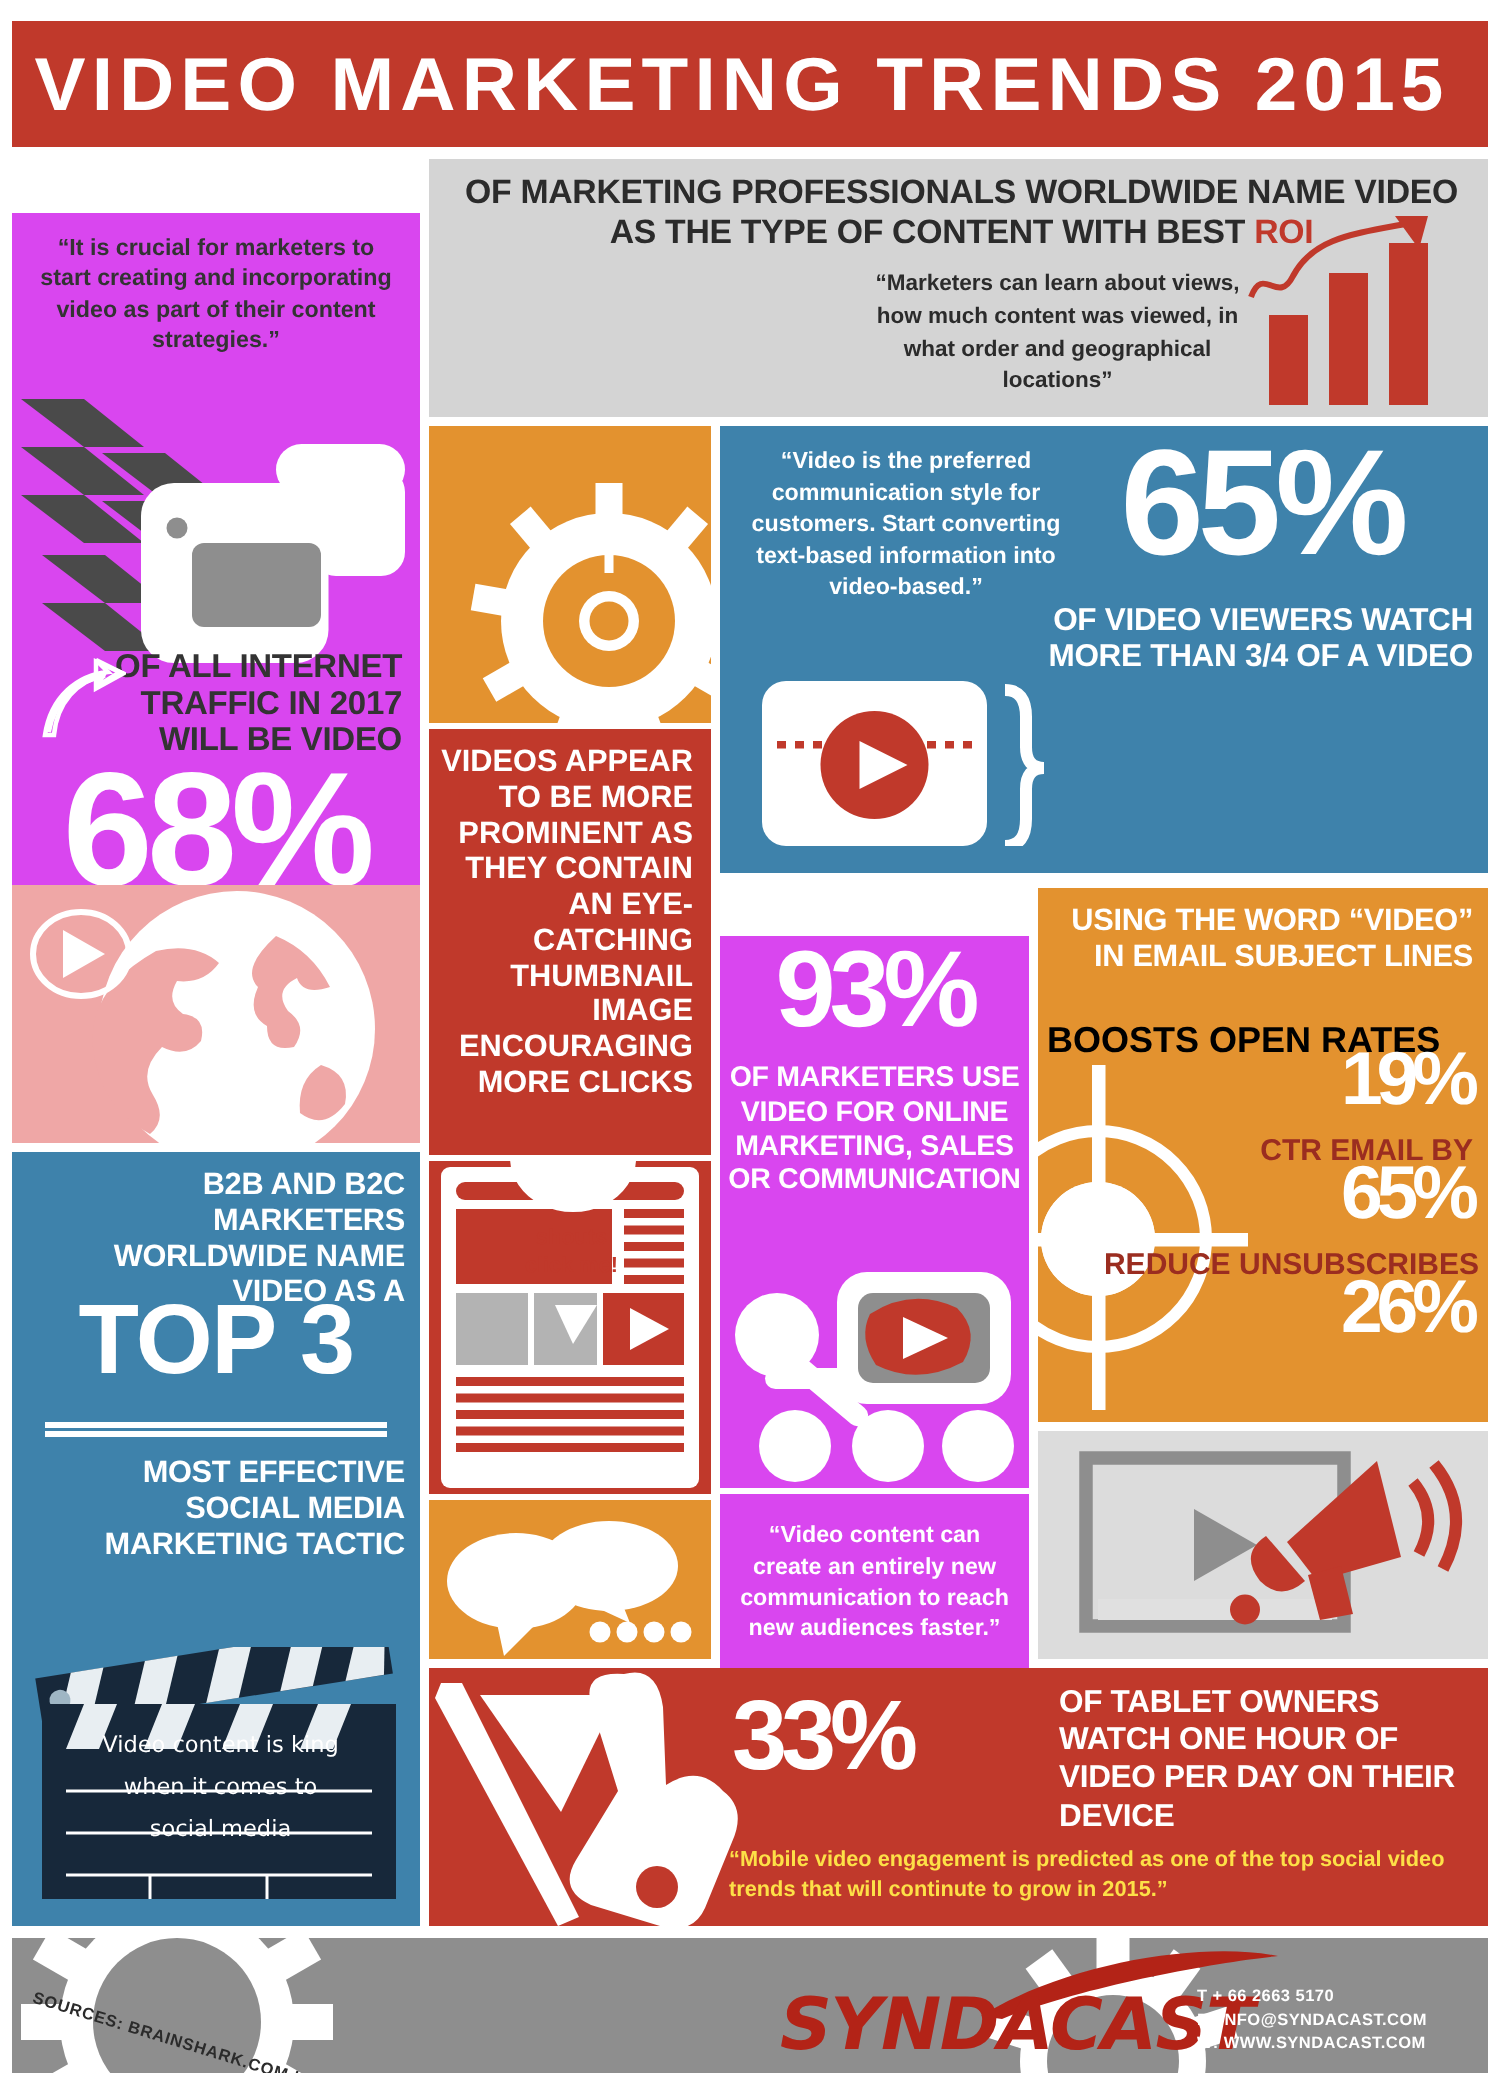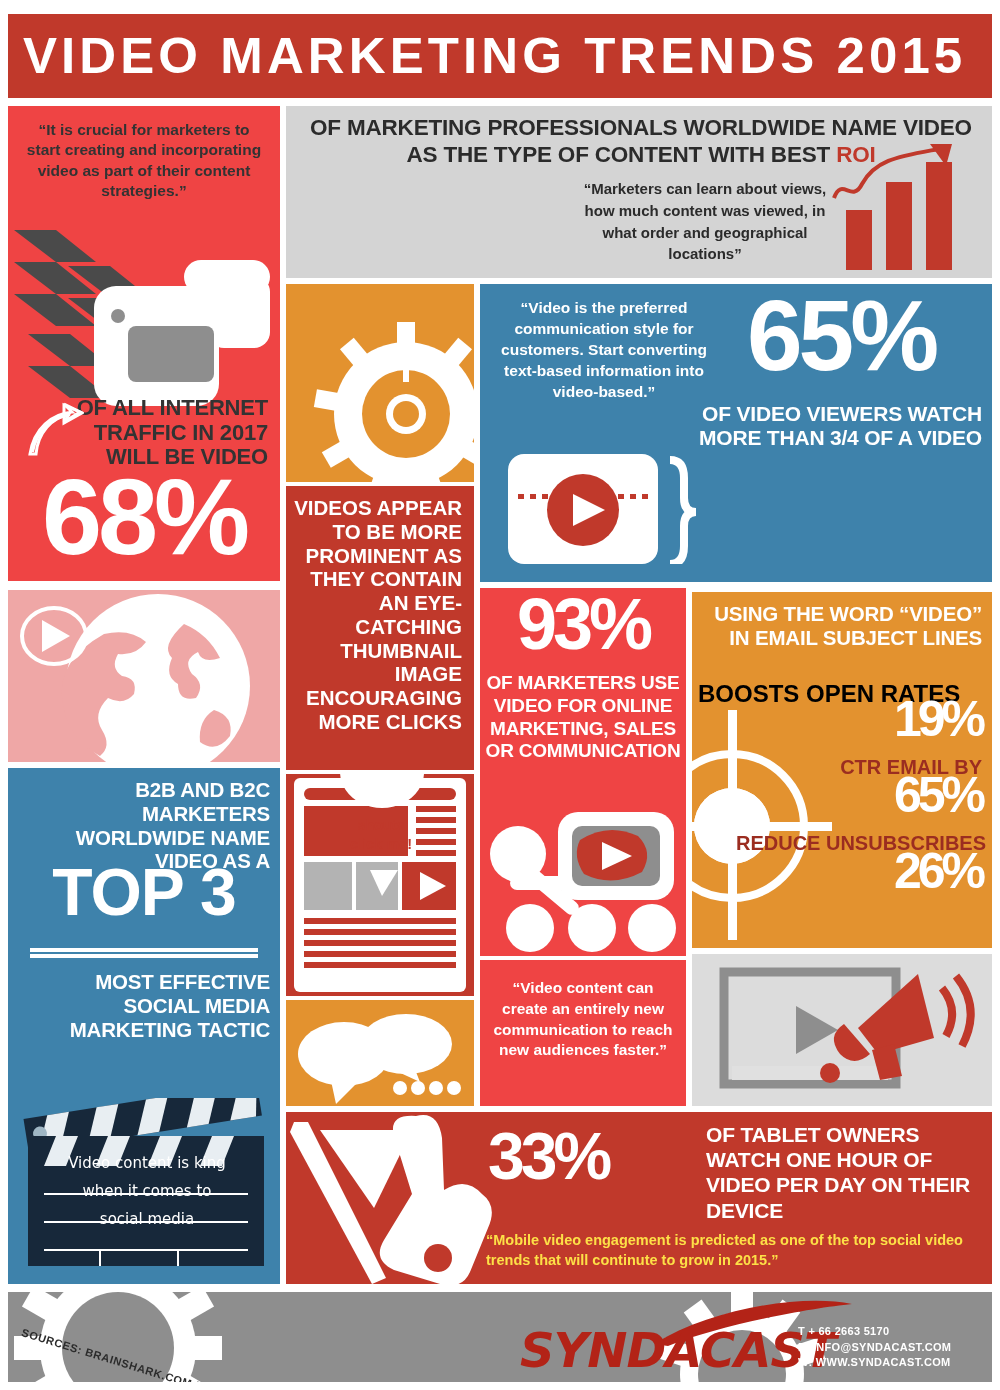--- a/index.html
+++ b/index.html
@@ -23,21 +23,21 @@
     font-size:50px; font-weight:bold;
     letter-spacing:4px;
     padding-left:24px;
     white-space:nowrap;
     font-family:"Liberation Sans", sans-serif;
     transform: scaleX(1.02);
   }
 
   
   .panel { position:absolute; overflow:hidden; }
-  .gray      { background:#ef4444; }
+  .gray      { background:#d946ef;margin-top:36px; }
   .lightgray { background:#d4d4d4; }
   .midgray   { background:#dcdcdc; }
   .red       { background:#c0392b; }
   .blue      { background:#3e82ab; }
   .orange    { background:#e3922f; }
   .pink      { background:#efa7a6; }
   .footgray  { background:#8e8e8e; }
   .txt-dark  { color:#333333; }
   .txt-red   { color:#c0392b; }
 

